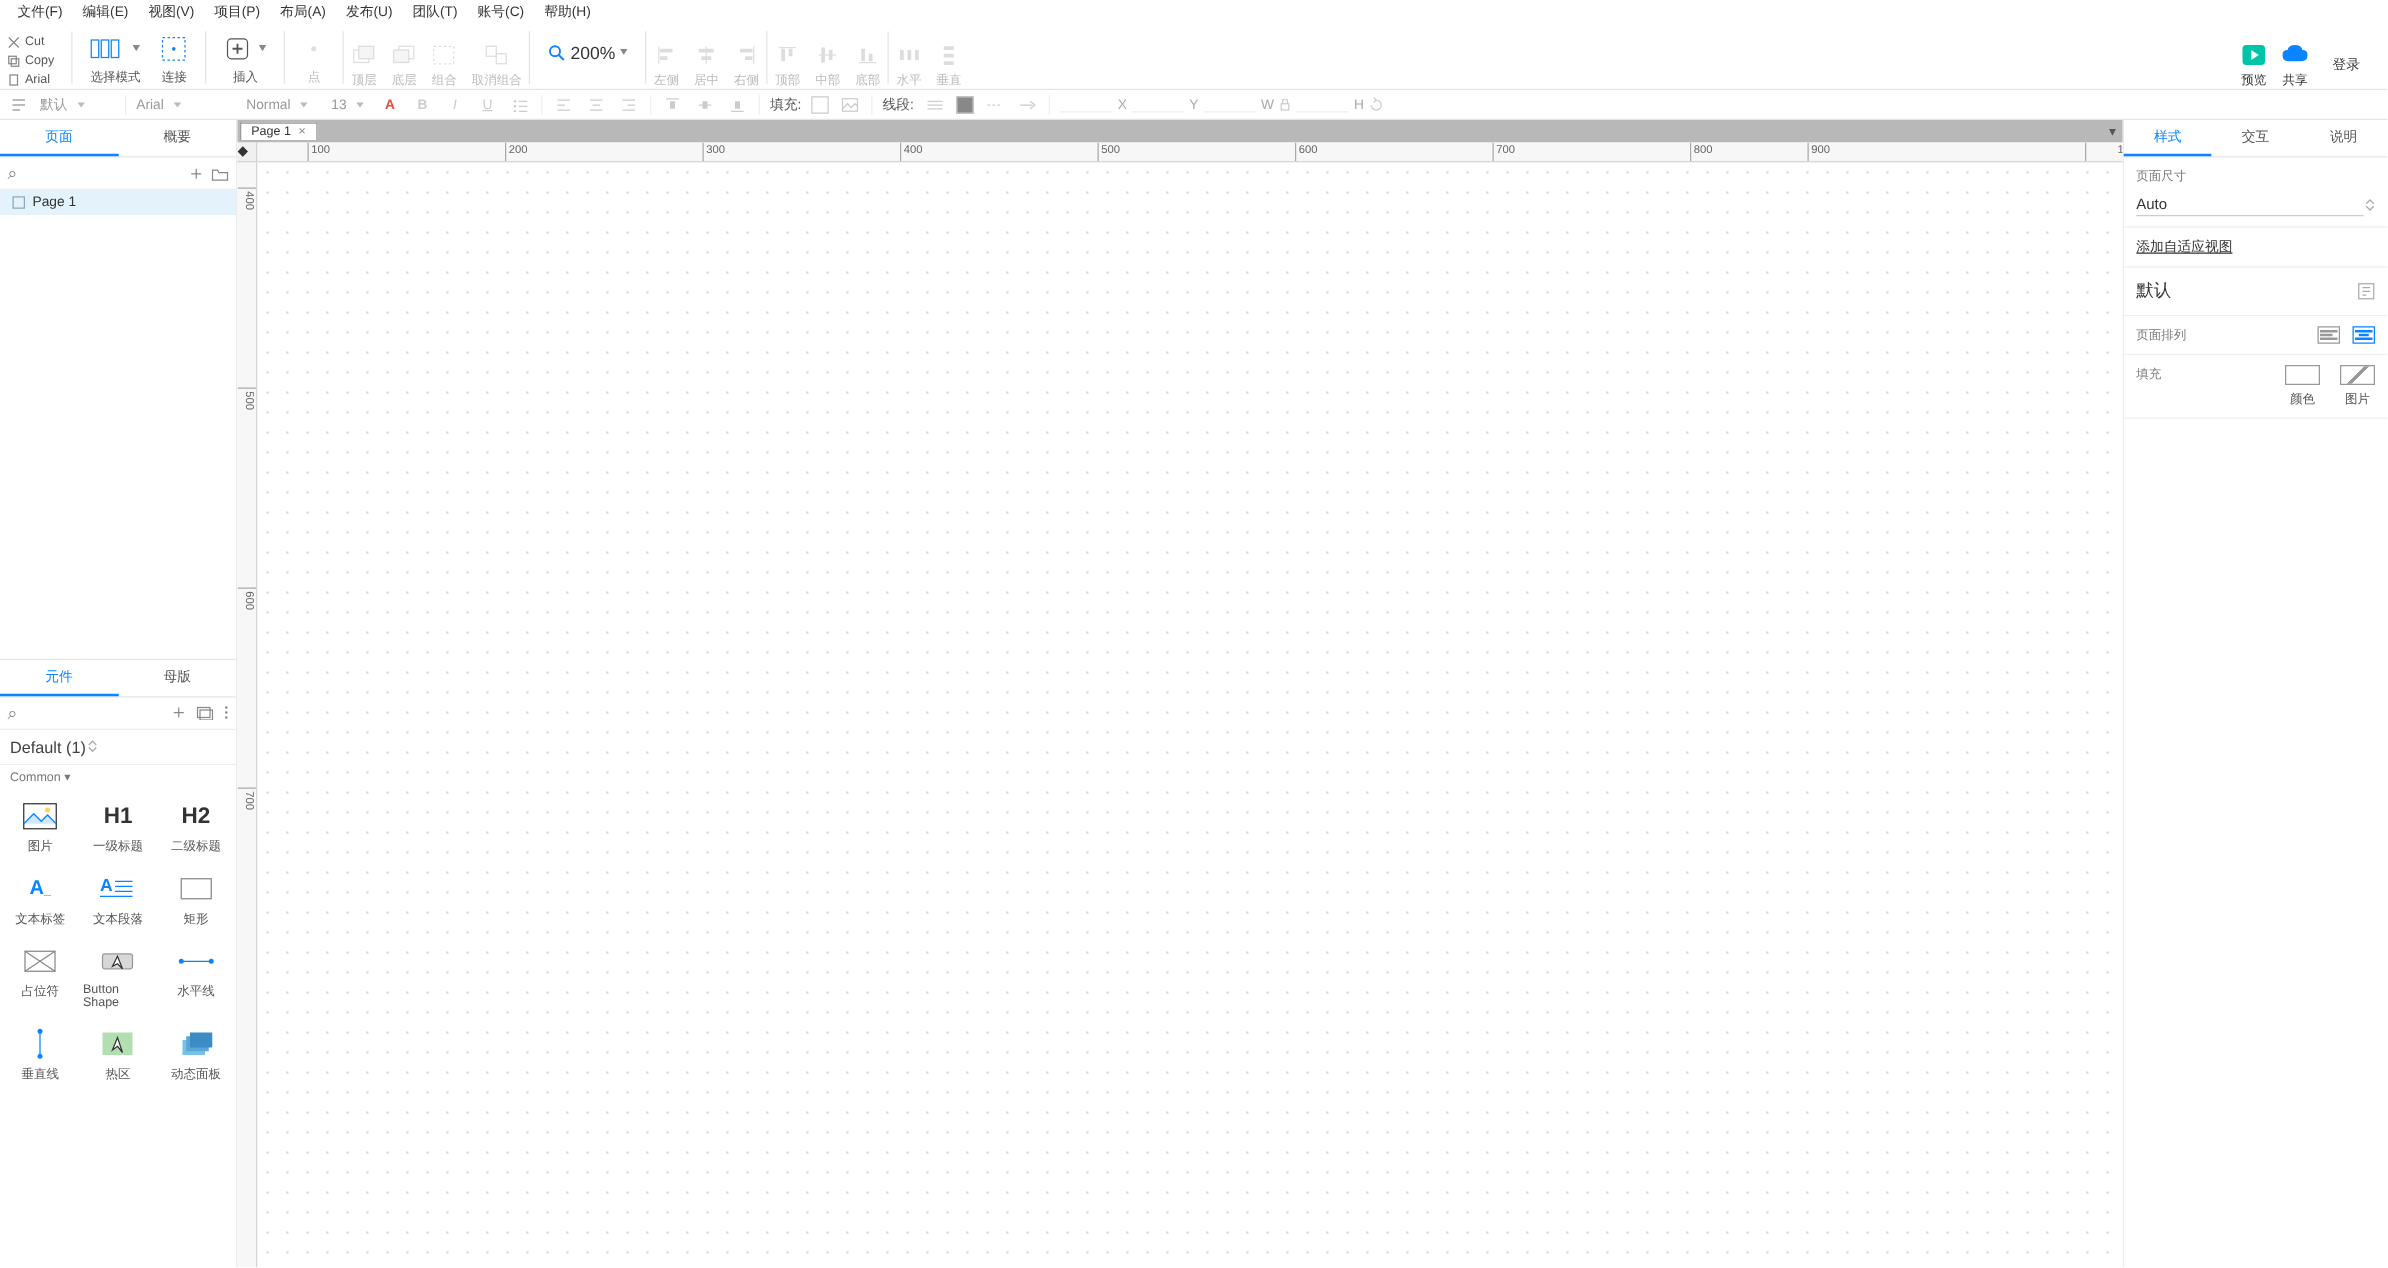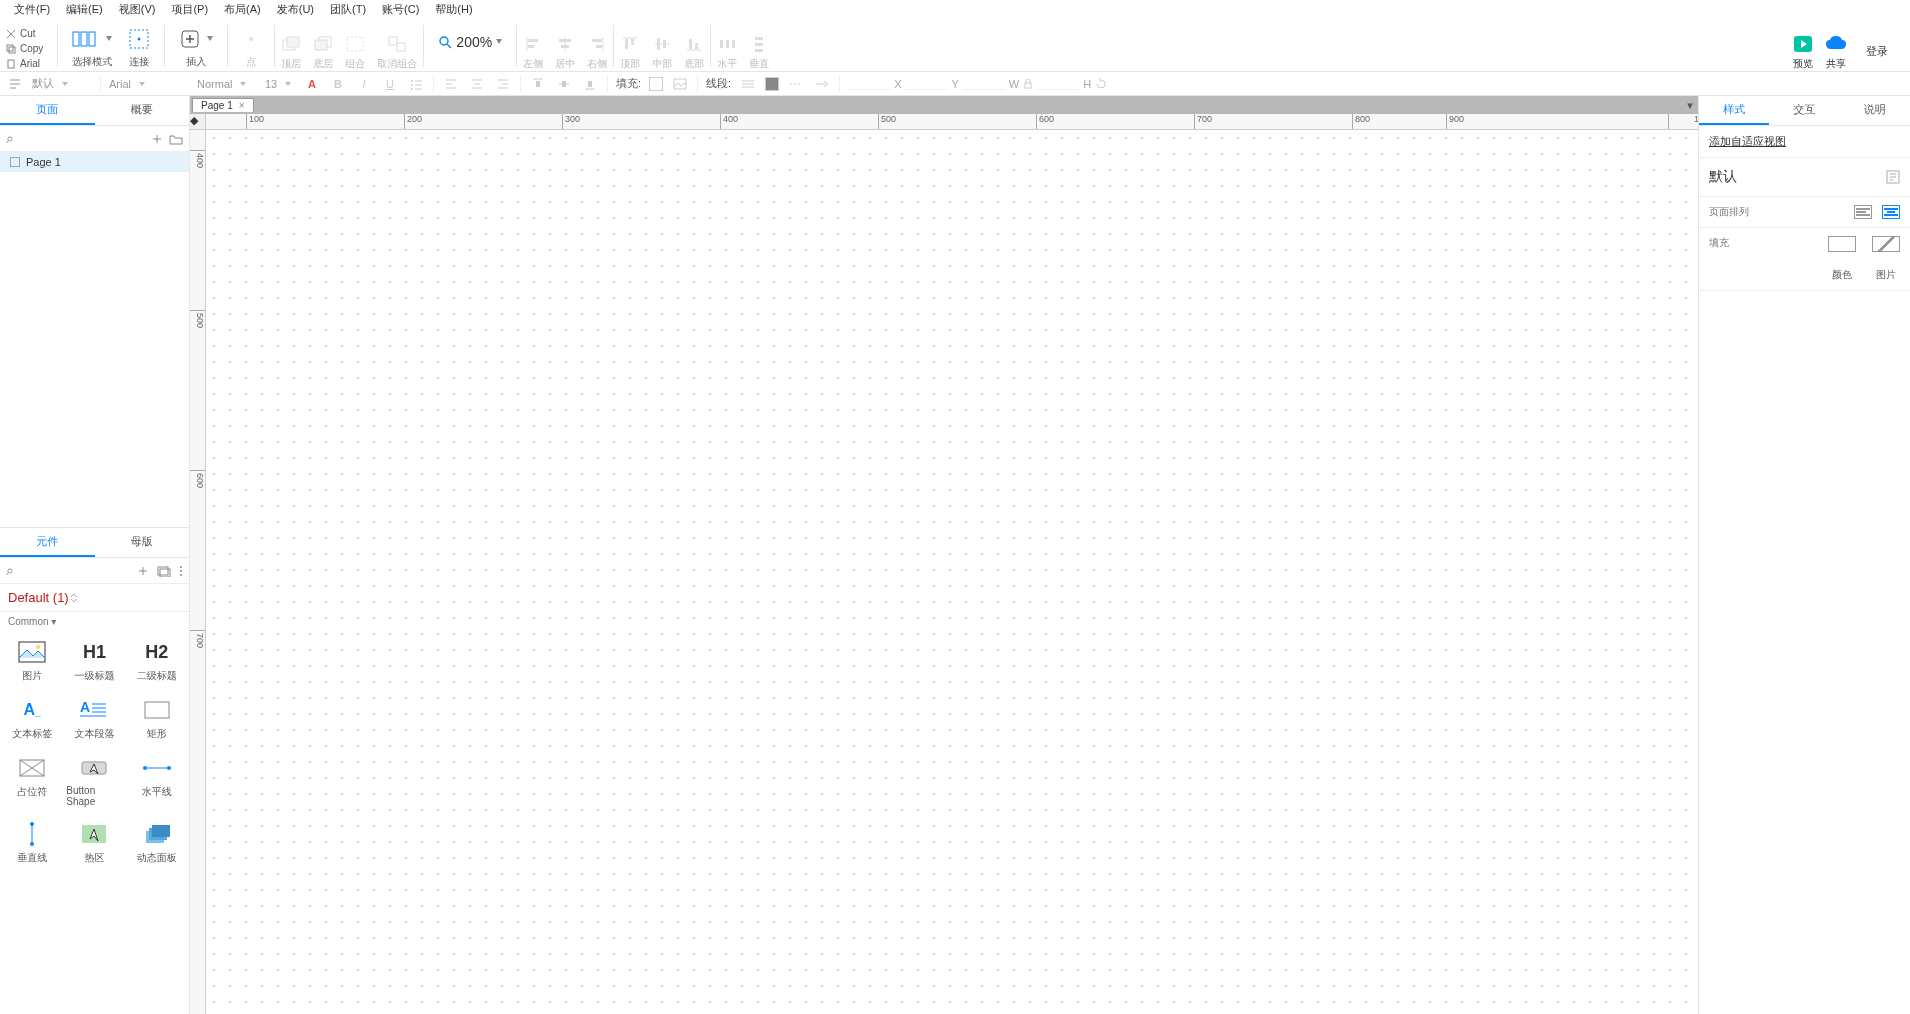--- a/index.html
+++ b/index.html
@@ -53,21 +53,21 @@
 .page-item { display:flex; align-items:center; gap:6px; padding: 4px 10px; background:#e3f2fb; font-size:11px; }
 .page-item .pico { width:10px; height:10px; border:1px solid #8ab; }
 .left-split { flex:1; display:flex; flex-direction:column; }
 .pages-area { flex: 1; }
 
 .lib-tabs { display:flex; border-top:1px solid #e5e5e5; border-bottom:1px solid #e5e5e5; }
 .lib-tabs .tab { flex:1; text-align:center; padding:6px 0; font-size:11px; color:#555; cursor:pointer; }
 .lib-tabs .tab.active { color:#0a84ff; border-bottom:2px solid #0a84ff; }
 .lib-tools { display:flex; align-items:center; padding:4px 6px; gap:8px; border-bottom:1px solid #eee; }
 .lib-tools .srch { flex:1; }
-.libsel { padding:6px 8px; font-size:13px; color:#b91c1c; display:flex; align-items:center; justify-content:flex-start; border-bottom:1px solid #eee; }
+.libsel { padding:6px 8px; font-size:13px; color:#404040; display:flex; align-items:center; justify-content:flex-start; border-bottom:1px solid #eee; }
 .libcat { padding:4px 8px; font-size:10px; color:#777; }
 .widgets { flex:1; overflow:auto; padding: 4px 2px; }
 .wgrid { display:grid; grid-template-columns: repeat(3, 1fr); gap: 6px 2px; }
 .widget { display:flex; flex-direction:column; align-items:center; padding:4px 2px; font-size:10px; color:#555; cursor:grab; }
 .widget .wico { width:36px; height:26px; display:flex; align-items:center; justify-content:center; margin-bottom:4px; }
 
 
 .canvas-wrap { flex:1; display:flex; flex-direction:column; background:#fff; position:relative; }
 .pagetabs { display:flex; align-items:center; height:18px; background:#b8b8b8; }
 .pagetabs .ptab { background:#fff; border:1px solid #999; border-bottom:none; padding:1px 8px; font-size:10px; display:flex; align-items:center; gap:6px; margin-left:2px; }
@@ -94,21 +94,21 @@
 .rlabel { font-size:10px; color:#777; margin-bottom:6px; }
 .rselect { width:100%; border:none; border-bottom:1px solid #ccc; font-size:12px; padding:2px 0; color:#333; }
 .rlink { color:#333; font-size:11px; text-decoration:underline; cursor:pointer; }
 .rtitle { font-size:14px; color:#333; padding:10px; border-bottom:1px solid #eee; display:flex; justify-content:space-between; align-items:center; }
 .ralign { display:flex; gap:10px; }
 .ralign .ai { width:18px; height:14px; border:1px solid #999; display:flex; flex-direction:column; justify-content:space-around; padding:1px; }
 .ralign .ai.active { border-color:#0a84ff; }
 .ralign .ai .ln { height:2px; background:#999; }
 .ralign .ai.active .ln { background:#0a84ff; }
 .fillopts { display:flex; gap:16px; }
-.fillopt { display:flex; flex-direction:column; align-items:center; font-size:10px; color:#555; gap:16px; }
+.fillopt { display:flex; flex-direction:column; align-items:center; font-size:10px; color:#555; gap:4px; }
 .fillopt .box { width:28px; height:16px; border:1px solid #999; }
 .fillopt .box.img { background: linear-gradient(135deg, transparent 45%, #999 45%, #999 55%, transparent 55%); }
 
 .srch-icon::before { content:"⌕"; font-size:14px; color:#888; }
 </style>
 </head>
 <body>
 
 <div class="app">
 
@@ -674,20 +674,29 @@
       </div>
     </div>
 
     <div class="right">
       <div class="rtabs">
         <div class="tab active">样式</div>
         <div class="tab">交互</div>
         <div class="tab">说明</div>
       </div>
       <div class="rsec">
+        <div class="rlabel">页面尺寸</div>
+        <div style="display:flex;align-items:center;">
+          <div class="rselect">Auto</div>
+          <svg width="10" height="10">
+              <path d="M2 4 L5 1 L8 4 M2 6 L5 9 L8 6" stroke="#aaa" fill="none"></path>
+            </svg>
+        </div>
+      </div>
+      <div class="rsec">
         <span class="rlink">添加自适应视图</span>
       </div>
       <div class="rtitle">
         <span>默认</span>
         <svg width="14" height="14">
             <rect x="1" y="1" width="12" height="12" fill="none" stroke="#aaa"></rect>
             <path d="M4 4H10M4 7H10M4 10H7" stroke="#aaa"></path>
           </svg>
       </div>
       <div class="rsec" style="display:flex;align-items:center;justify-content:space-between;">

